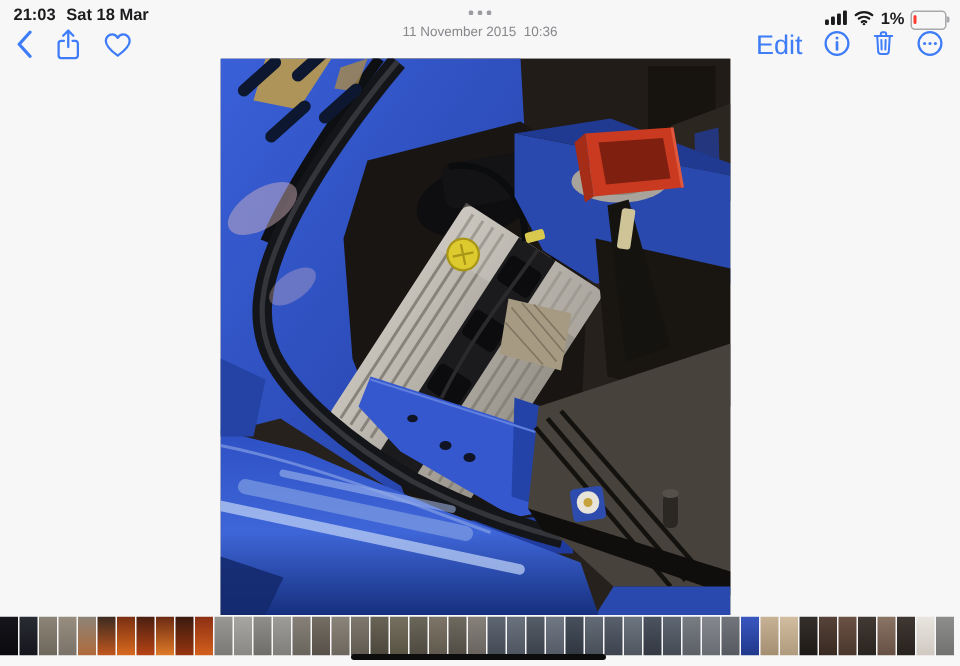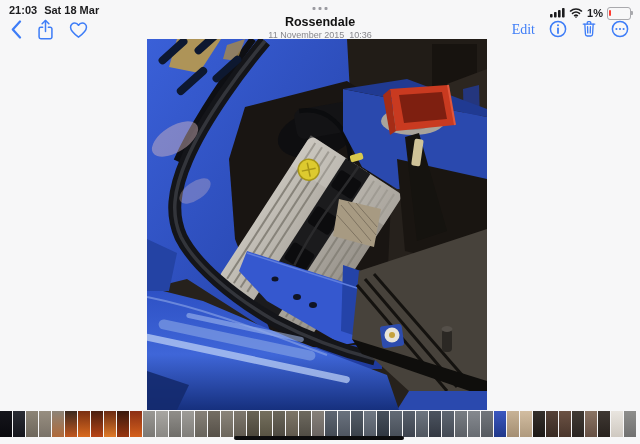--- a/index.html
+++ b/index.html
@@ -14,21 +14,21 @@
   .status-right{position:absolute;right:9px;top:4px;display:flex;align-items:center;gap:4px;}
   .status-right .pct{font-size:11px;font-weight:bold;color:#1c1c1e;}
   .batt{position:relative;width:22px;height:11px;border:1px solid #a9a9ad;border-radius:3px;display:flex;align-items:center;}
   .batt .fill{width:2px;height:6px;margin-left:1px;background:#ff3b30;border-radius:1px;}
   .batt .cap{position:absolute;right:-3px;top:3px;width:2px;height:4px;background:#a9a9ad;border-radius:0 1px 1px 0;}
 
   
   .toolbar-left{position:absolute;left:11px;top:19px;display:flex;align-items:center;gap:15px;}
   .toolbar-right{position:absolute;right:11px;top:19px;display:flex;align-items:center;gap:14px;}
   .icon-btn{display:flex;align-items:center;justify-content:center;cursor:pointer;background:none;border:none;padding:0;}
-  .edit-btn{font-size:14px;color:var(--accent);background:none;border:none;padding:0;cursor:pointer;font-family:Liberation Serif, serif;margin-left:44px;}
+  .edit-btn{font-size:18px;color:var(--accent);background:none;border:none;padding:0;cursor:pointer;font-family:Liberation Sans, sans-serif;margin-left:44px;}
   .title-block{position:absolute;top:15px;left:50%;transform:translateX(-50%);text-align:center;line-height:1.15;}
   .title-block .title{font-size:12.5px;font-weight:bold;color:#111;}
   .title-block .subtitle{font-size:9px;color:#87878c;margin-top:1px;}
   .title-block .subtitle .t{margin-left:5px;}
 
   
   .photo{position:absolute;left:147px;top:39px;width:340px;height:371px;cursor:pointer;}
   .photo svg{display:block;width:100%;height:100%;}
 
   
@@ -99,21 +99,20 @@
     <button class="icon-btn" title="Favourite">
       <span>
         <svg width="19" height="18" viewBox="0 0 20 19" fill="none" stroke="#3E7DF7" stroke-width="1.6" stroke-linejoin="round">
           <path d="M10,17 C4,12.6 1.6,9.6 1.6,6.6 C1.6,4.1 3.6,2.1 6.1,2.1 C7.8,2.1 9.2,3.1 10,4.5 C10.8,3.1 12.2,2.1 13.9,2.1 C16.4,2.1 18.4,4.1 18.4,6.6 C18.4,9.6 16,12.6 10,17 Z"></path>
           </svg>
       </span>
     </button>
   </div>
 
   <div class="title-block">
-    <div class="title">Rossendale</div>
     <div class="subtitle">
       <span>11 November 2015</span><span class="t">10:36</span>
     </div>
   </div>
 
   <div class="toolbar-right">
     <button class="edit-btn">Edit</button>
     <button class="icon-btn" title="Info">
       <span>
         <svg width="18" height="18" viewBox="0 0 18 18" fill="none" stroke="#3E7DF7" stroke-width="1.5">

